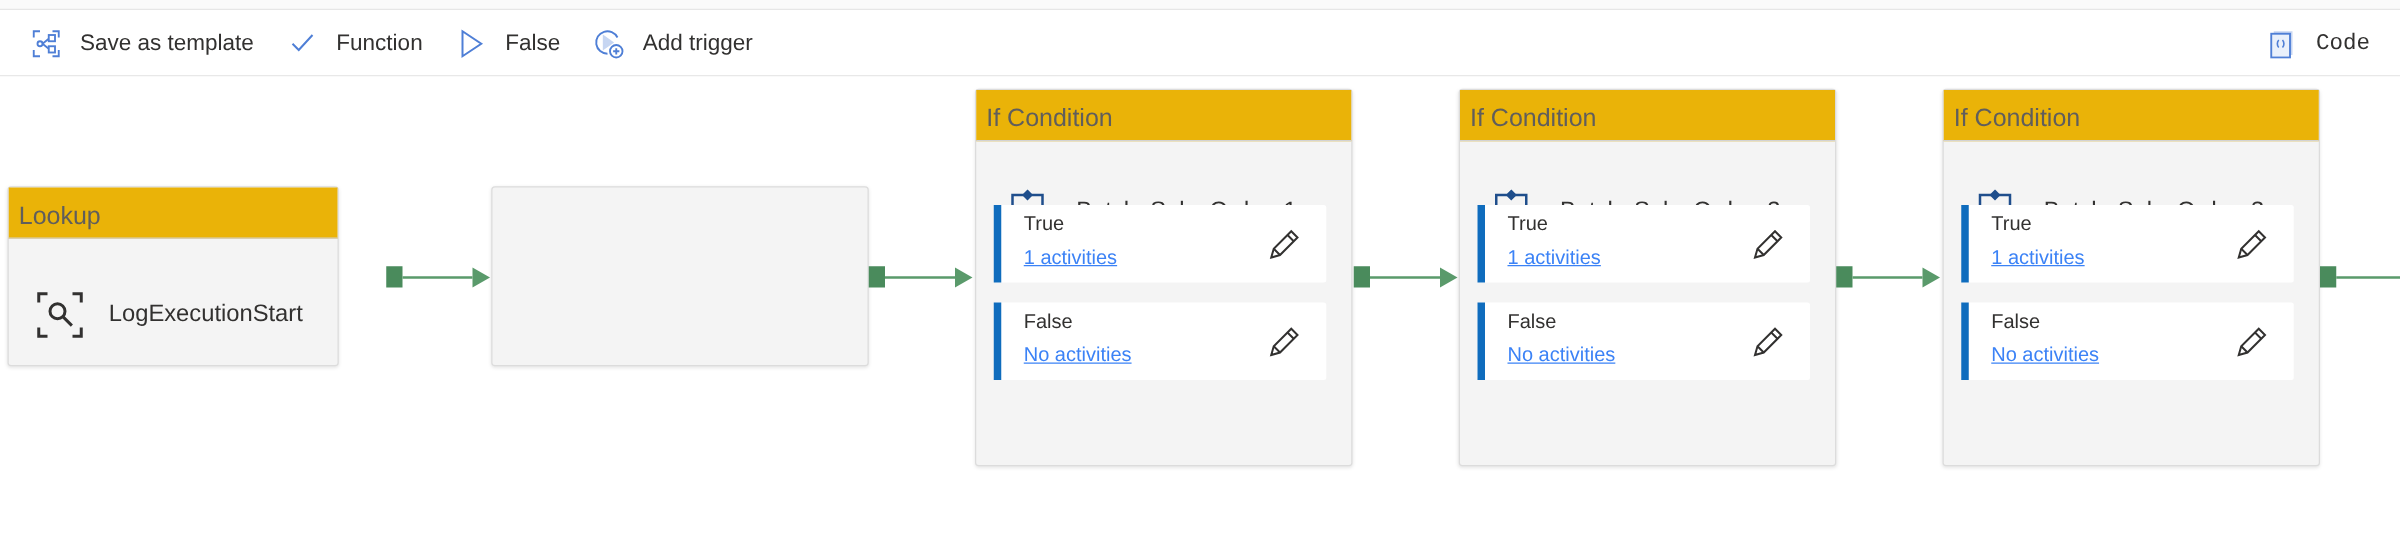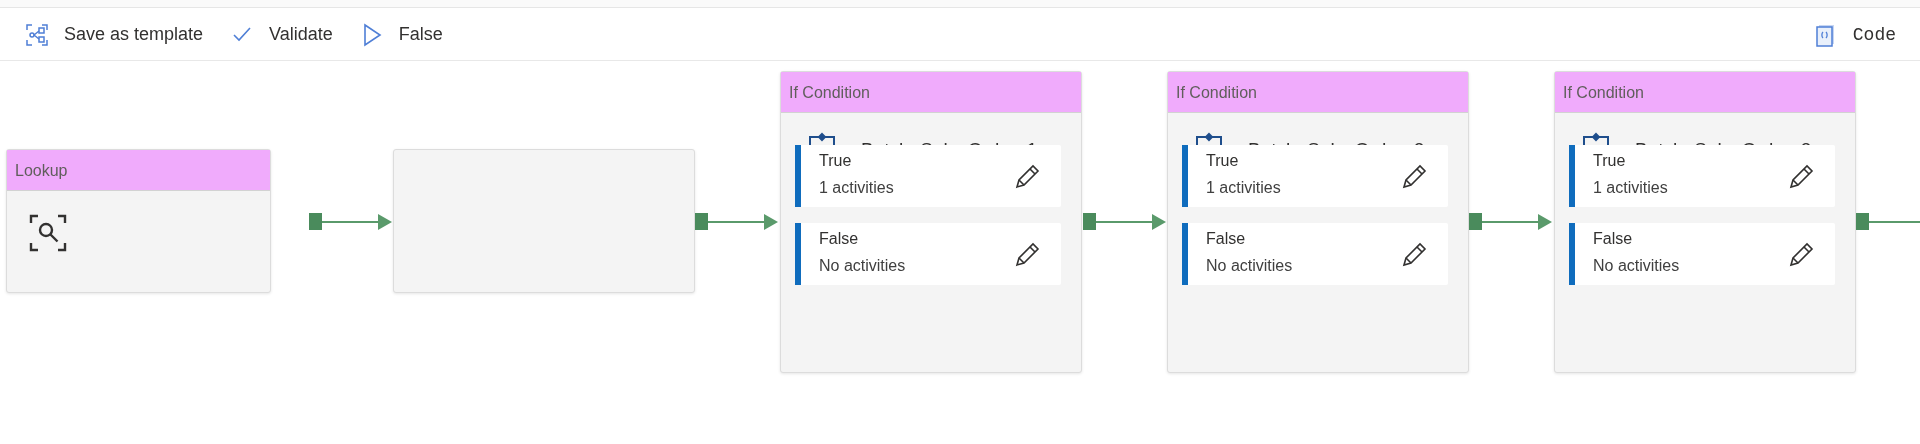--- a/index.html
+++ b/index.html
@@ -24,36 +24,36 @@
   .tb-right .tb-btn { margin-right: 0; }
 
   .canvas { position: absolute; left: 0; top: 62px; width: 1920px; height: 382px; background: #ffffff; }
 
   .node {
     position: absolute; background: #f4f4f4;
     border: 1px solid #dcdcdc; border-radius: 3px;
     box-shadow: 0 1px 3px rgba(0,0,0,0.10);
   }
   .node-head {
-    height: 41px; background: #f0abfc; color: #605e5c;
-    font-size: 16px; padding: 12px 0 0 8px;
+    height: 41px; background: #eab308; color: #605e5c;
+    font-size: 20px; padding: 12px 0 0 8px;
     border-bottom: 1px solid #d2d2d2;
   }
-  .node-body { position: relative; }
+  .node-body { position: relative; margin-top: 19px; }
   .node-main { display: flex; align-items: center; padding-left: 20px; }
   .node-main .ico { width: 42px; height: 42px; margin-right: 18px; display: flex; align-items: center; justify-content: center; }
   .node-title { font-size: 19px; color: #323130; white-space: nowrap; }
 
   .branch {
     position: absolute; left: 14px; width: 266px; height: 62px;
     background: #ffffff; border-radius: 2px;
   }
   .branch .bar { position: absolute; left: 0; top: 0; width: 6px; height: 62px; background: #0f6cbd; }
   .branch .b-label { position: absolute; left: 24px; top: 7px; font-size: 16px; color: #323130; }
-  .branch .b-count { position: absolute; left: 24px; top: 34px; font-size: 16px; color: #404040; }
+  .branch .b-count { position: absolute; left: 24px; top: 34px; font-size: 16px; color: #3b82f6; text-decoration: underline; }
   .branch .edit { position: absolute; right: 18px; top: 16px; width: 30px; height: 30px; cursor: pointer; }
 
   .port { position: absolute; width: 13px; height: 17px; background: #4a8b5c; cursor: pointer; }
   .link { position: absolute; height: 2px; background: #5a9a6b; }
   .arrow { position: absolute; width: 0; height: 0; border-top: 8px solid transparent; border-bottom: 8px solid transparent; border-left: 14px solid #5a9a6b; }
 </style>
 </head>
 <body>
 
 <div class="topline"></div>
@@ -70,29 +70,40 @@
       </svg>
     </span>
     <span>Save as template</span>
   </div>
   <div class="tb-btn">
     <span class="ico">
       <svg width="22" height="22" viewBox="0 0 22 22" fill="none" stroke="#4f7fd6" stroke-width="1.6">
           <path d="M3 11l5 5L19 4"></path>
         </svg>
     </span>
-    <span>Validate</span>
+    <span>Function</span>
   </div>
   <div class="tb-btn">
     <span class="ico">
       <svg width="22" height="24" viewBox="0 0 22 24" fill="none" stroke="#4f7fd6" stroke-width="1.6">
           <path d="M4 2l15 10L4 22z"></path>
         </svg>
     </span>
     <span>False</span>
+  </div>
+  <div class="tb-btn">
+    <span class="ico">
+      <svg width="26" height="26" viewBox="0 0 26 26" fill="none" stroke="#4f7fd6" stroke-width="1.5">
+        <path d="M20 8A9 9 0 1 0 12 21"></path>
+        <path d="M9 7l7 5-7 5z" fill="#c7d6f2" stroke="#c7d6f2"></path>
+        <circle cx="19" cy="19" r="5" fill="#fff"></circle>
+        <path d="M19 16.5v5M16.5 19h5"></path>
+      </svg>
+    </span>
+    <span>Add trigger</span>
   </div>
   <div class="tb-right">
     <div class="tb-btn">
       <span class="ico">
         <svg width="24" height="24" viewBox="0 0 24 24" fill="none">
           <rect x="5" y="2" width="15" height="19" fill="#c7d6f2"></rect>
           <rect x="3" y="4" width="15" height="19" fill="#e9f0fb" stroke="#4f7fd6" stroke-width="1.5"></rect>
           <path d="M9 9c-1.5 1.5-1.5 4.5 0 6M12 9c1.5 1.5 1.5 4.5 0 6" stroke="#4f7fd6" stroke-width="1.3"></path>
         </svg>
       </span>
@@ -107,20 +118,21 @@
     <div class="node-head">Lookup</div>
     <div class="node-body">
       <div class="node-main" style="padding-top:21px;">
         <span class="ico">
           <svg width="40" height="40" viewBox="0 0 40 40" fill="none" stroke="#323130" stroke-width="2.4">
             <path d="M3 10V3h7M30 3h7v7M37 30v7h-7M10 37H3v-7"></path>
             <circle cx="18" cy="17" r="6"></circle>
             <path d="M22.5 21.5l7 7"></path>
           </svg>
         </span>
+        <span class="node-title">LogExecutionStart</span>
       </div>
     </div>
   </div>
   <div class="port" style="left:309px; top:151px;"></div>
   <div class="link" style="left:322px; top:159px; width:56px;"></div>
   <div class="arrow" style="left:378px; top:152px;"></div>
 
   <div class="node" style="left:393px; top:87px; width:302px; height:144px;">
   </div>
   <div class="port" style="left:695px; top:151px;"></div>

